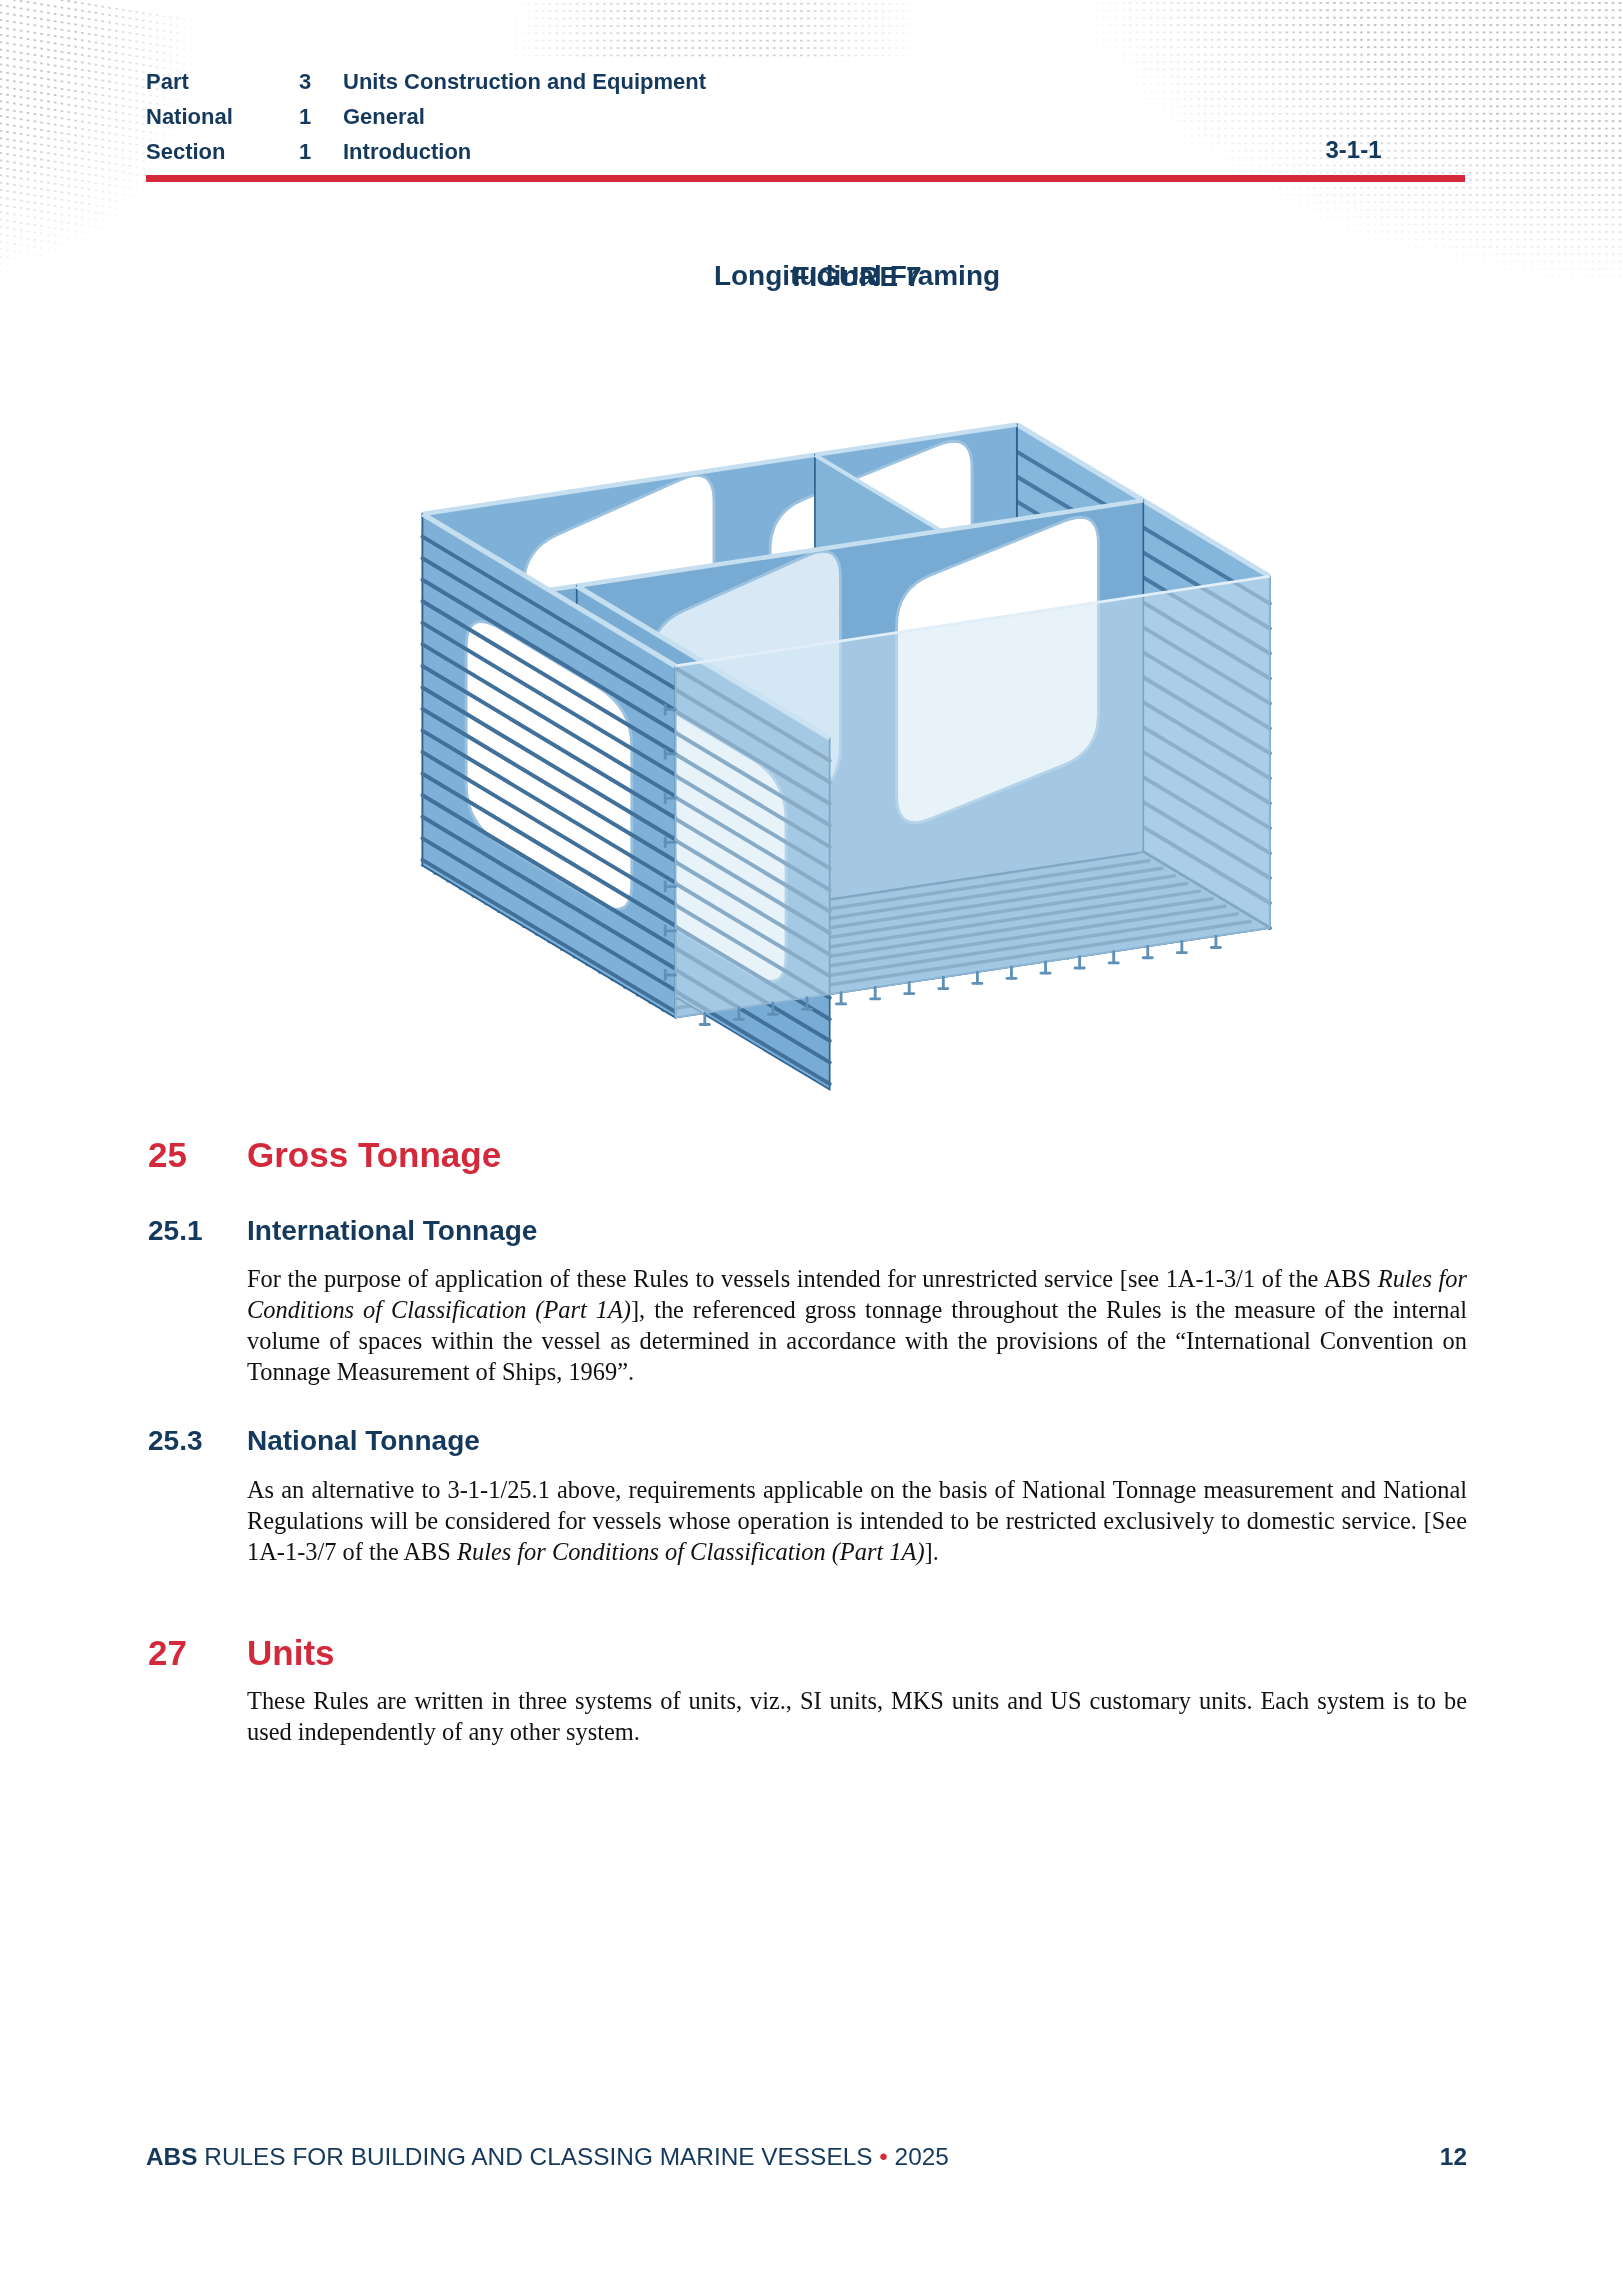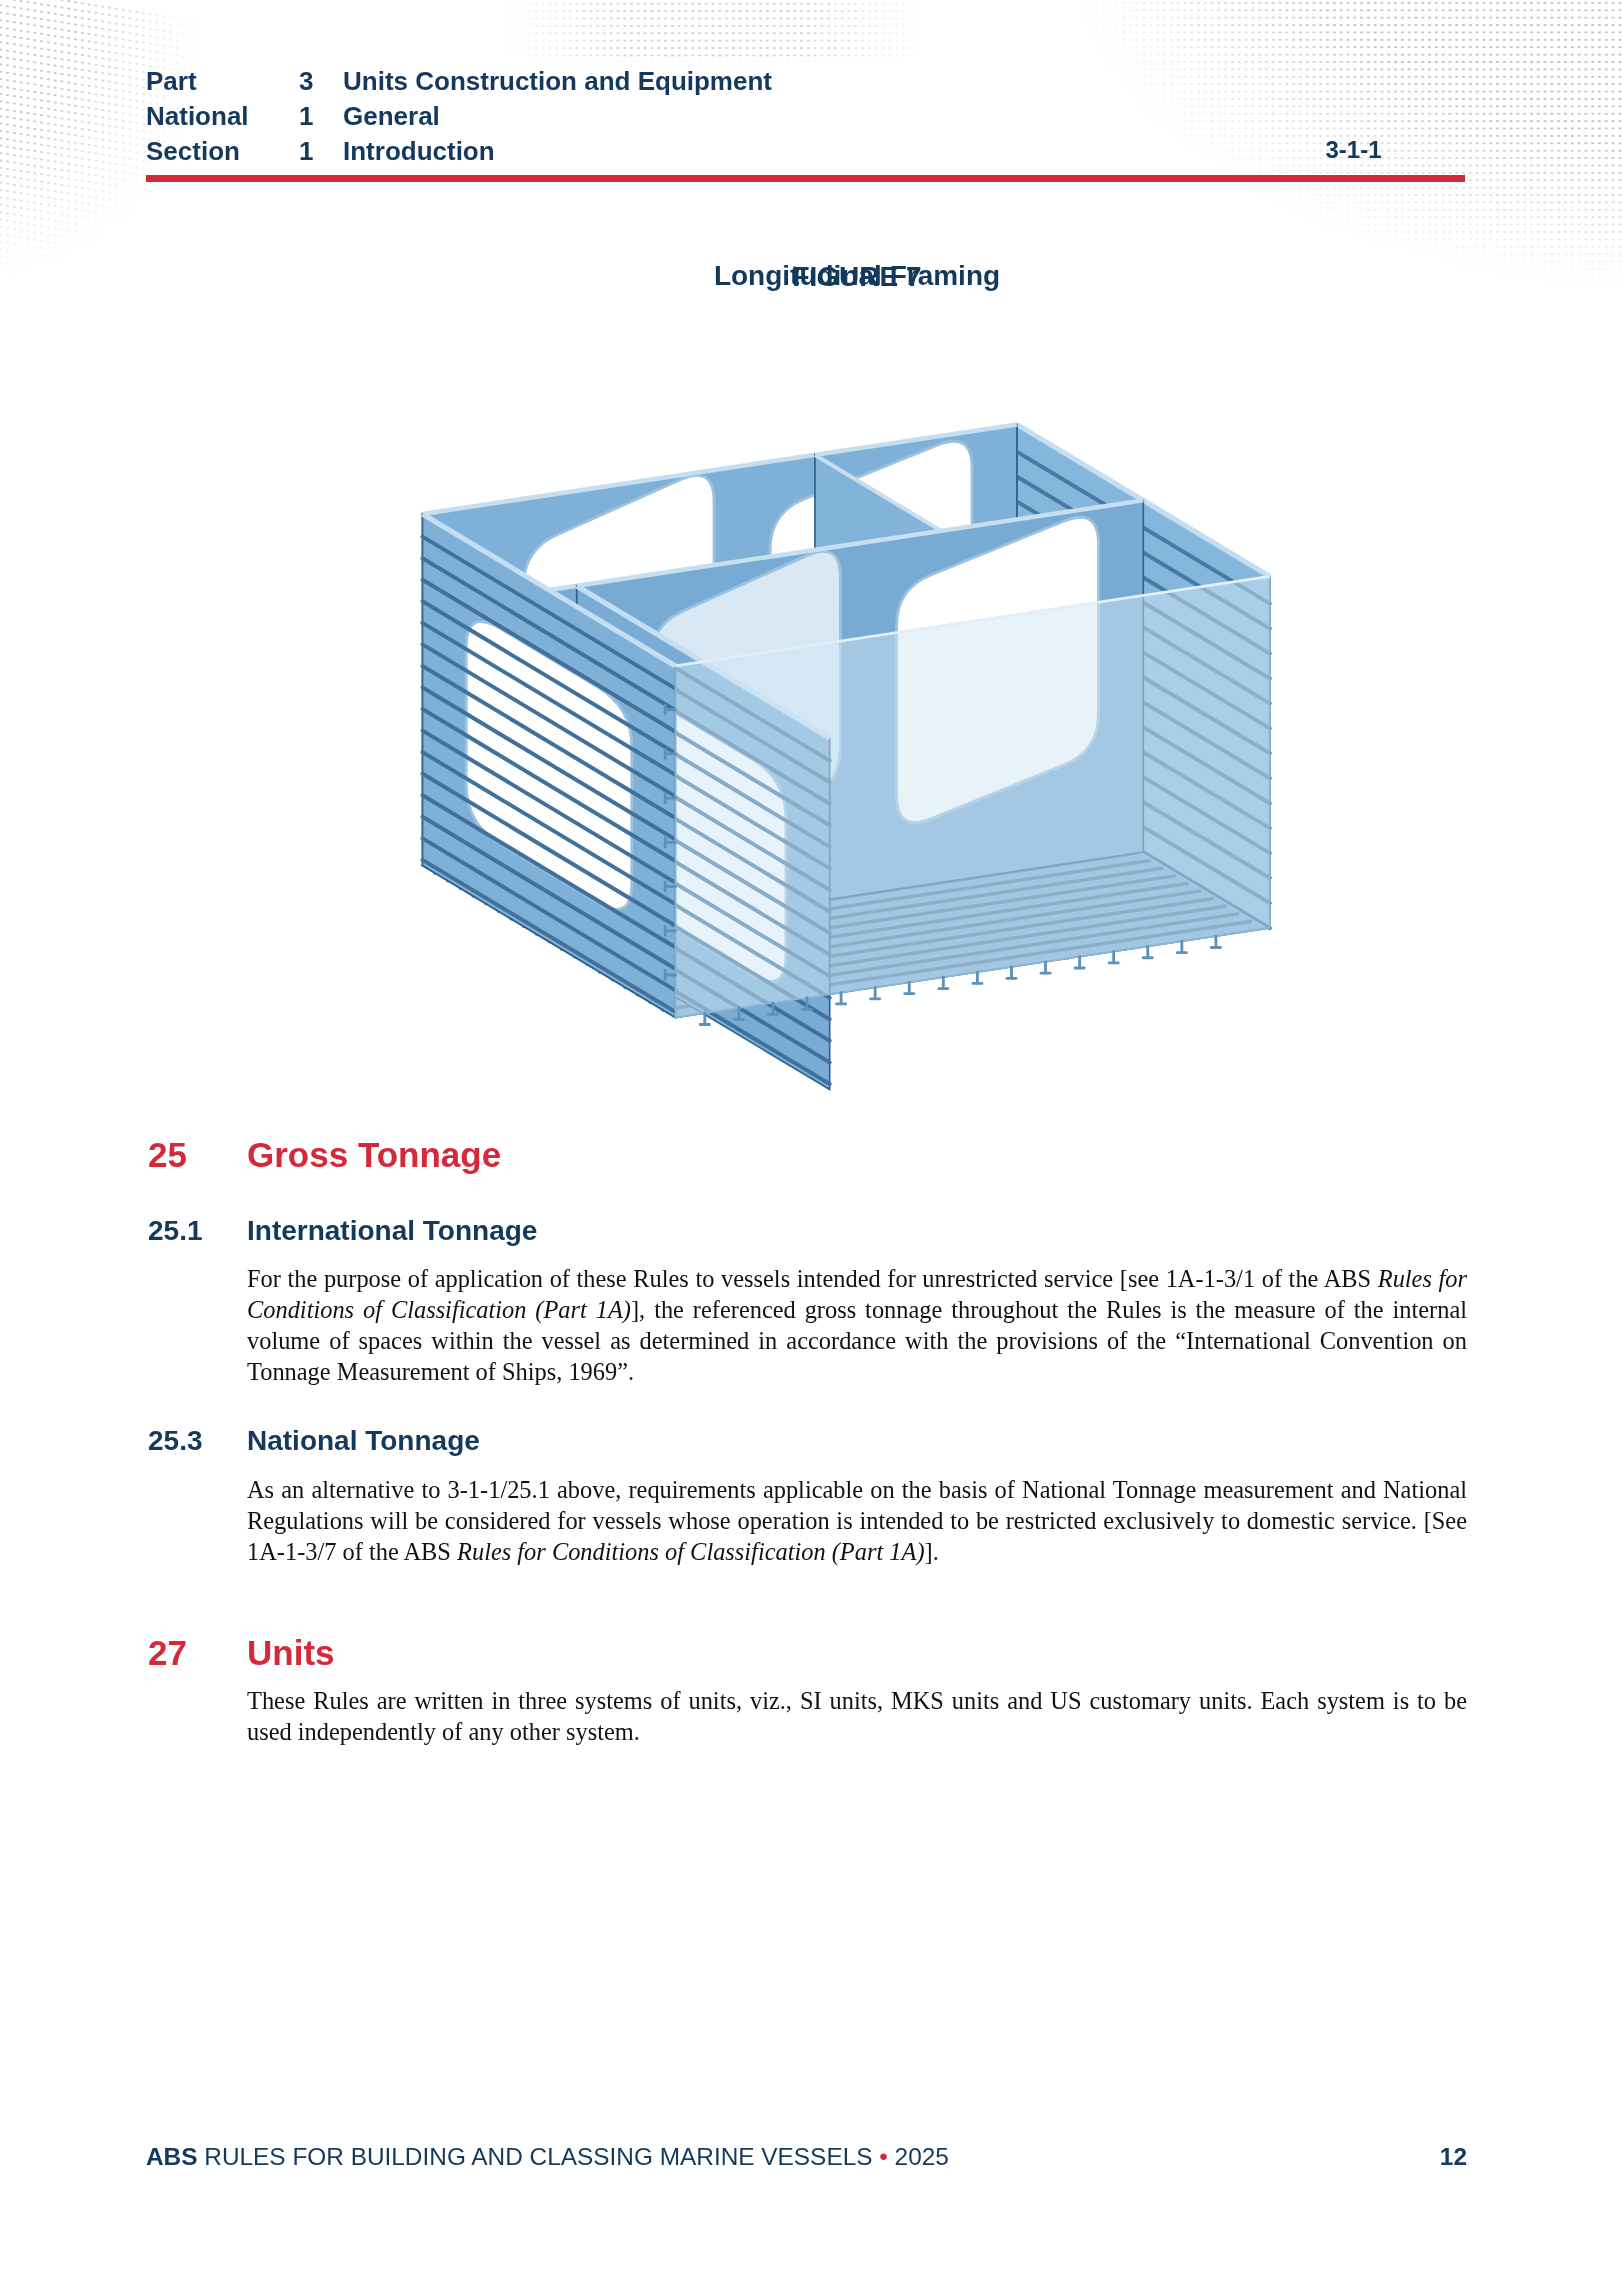--- a/index.html
+++ b/index.html
@@ -26,21 +26,21 @@
   .df2{left:862px;top:-23px;width:761px;height:533px;opacity:.55;
     -webkit-mask-image:radial-gradient(115% 95% at 108% -8%,#000 42%,transparent 72%);
     mask-image:radial-gradient(115% 95% at 108% -8%,#000 42%,transparent 72%);}
   .df3{left:499px;top:0;width:431px;height:62px;opacity:.4;
     -webkit-mask-image:linear-gradient(to right,transparent,#000 30%,#000 70%,transparent);
     mask-image:linear-gradient(to right,transparent,#000 30%,#000 70%,transparent);}
 
   
   .hdr{position:absolute;left:146px;top:64px;display:grid;
     grid-template-columns:153px 44px auto;column-gap:0;
-    font-weight:bold;font-size:26px;line-height:35px;color:var(--heading_navy);}
+    font-weight:bold;font-size:22px;line-height:35px;color:var(--heading_navy);}
   .hdr-code{position:absolute;left:1240px;top:136px;width:227px;text-align:center;
     font-weight:bold;font-size:24px;color:var(--heading_navy);}
   .rule{position:absolute;left:146px;top:175px;width:1319px;height:7.4px;background:var(--accent_red);}
 
   
   .figcap{position:absolute;left:247px;width:1220px;text-align:center;
     font-weight:bold;font-size:28px;color:var(--heading_navy);}
   .figcap.l1{top:221px;margin-top:40px;}
   .figcap.l2{top:260px;}
   .figure-wrap{position:absolute;left:414px;top:386px;width:896px;height:738px;}

